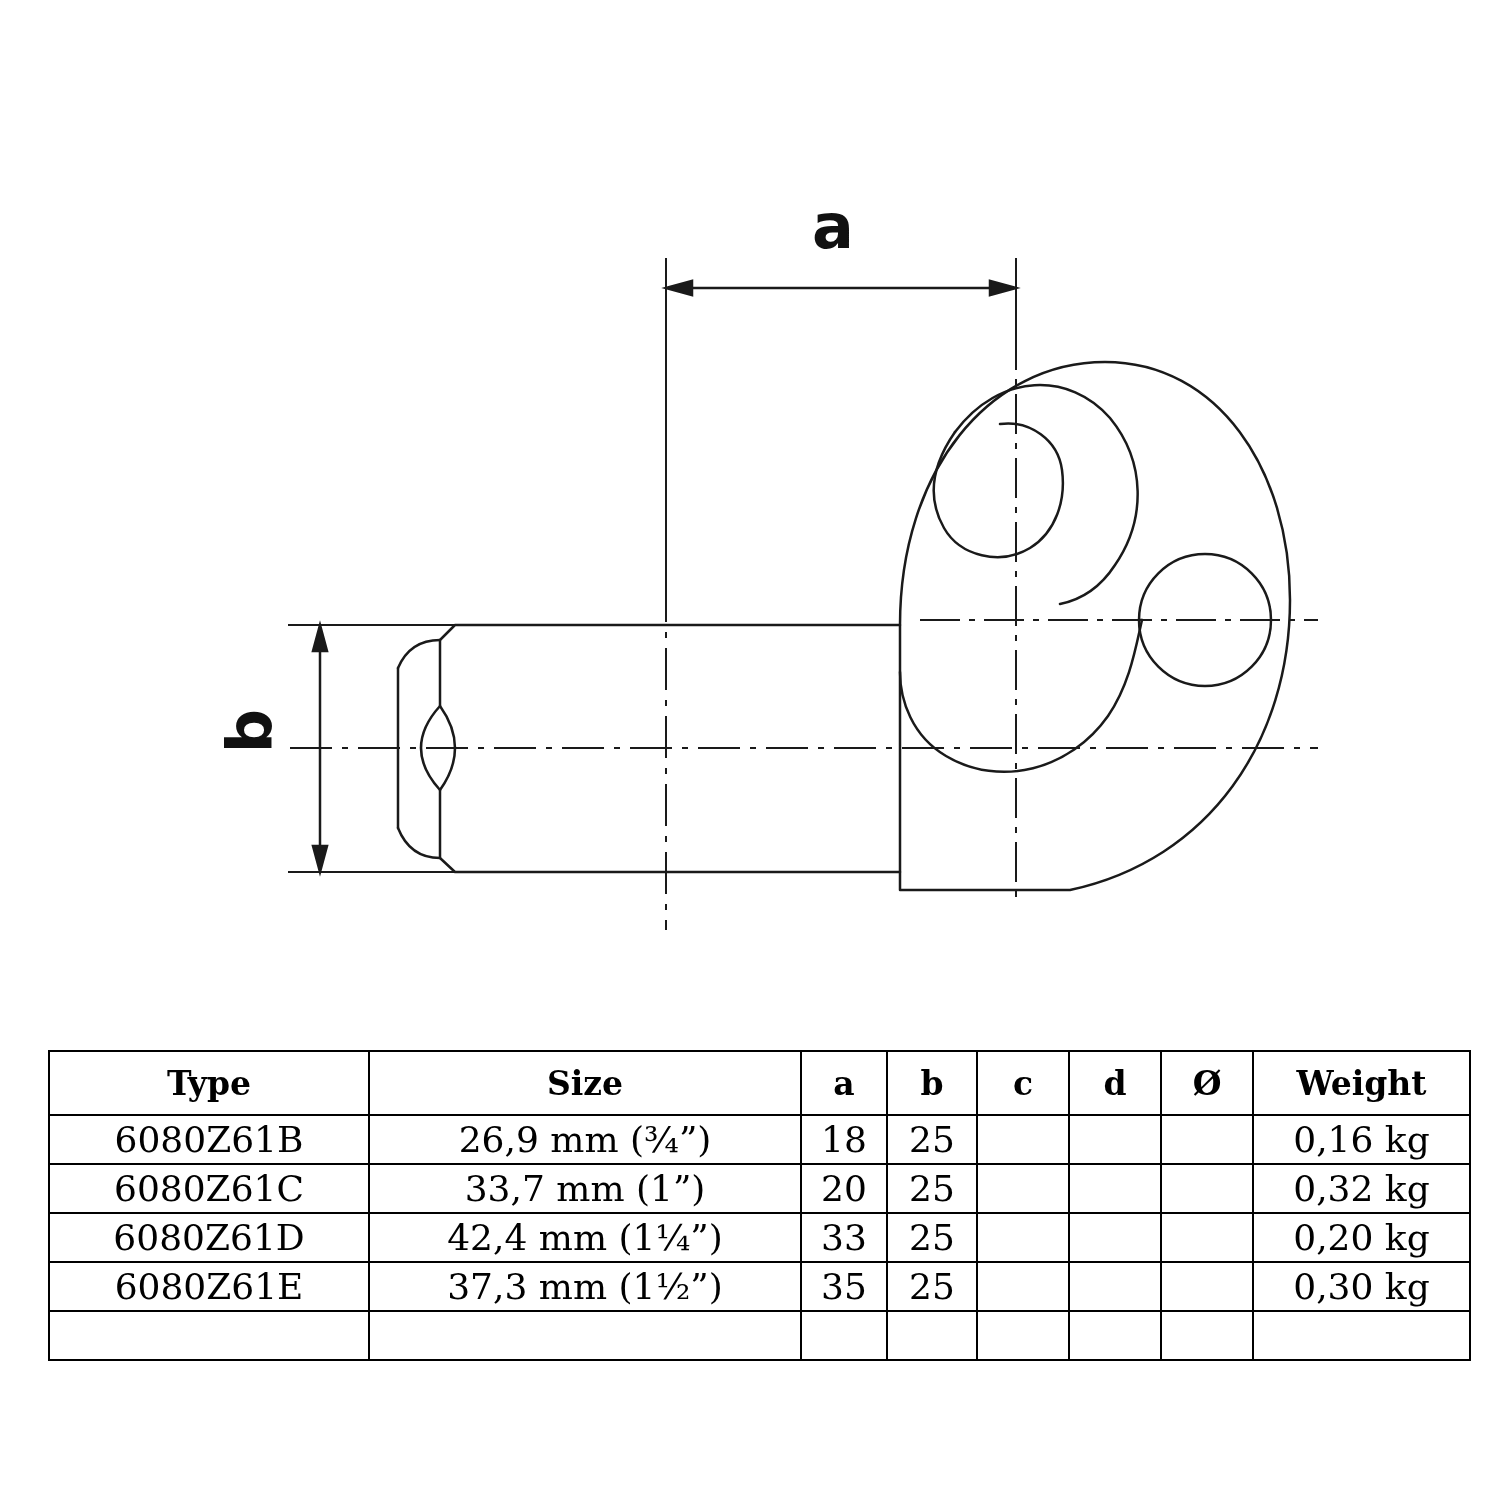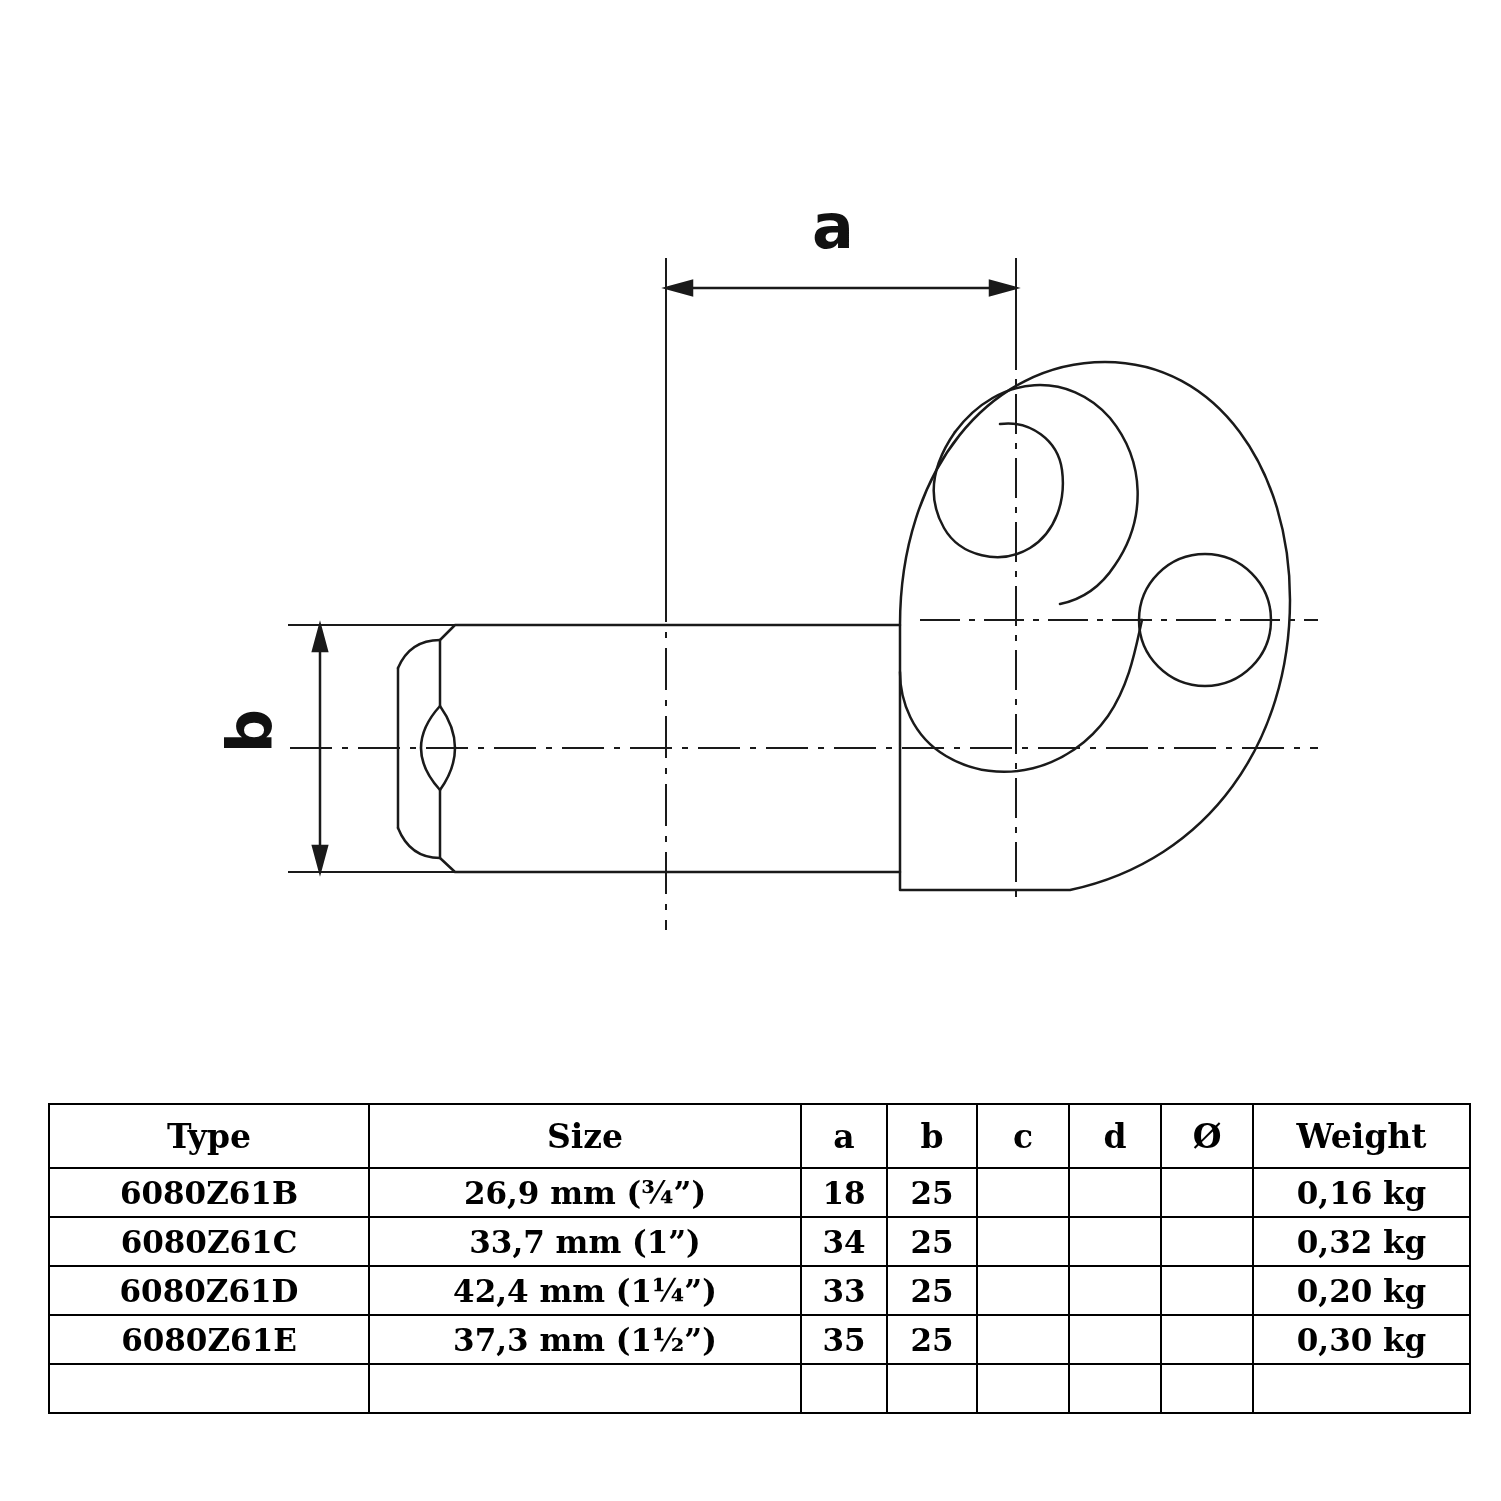--- a/index.html
+++ b/index.html
@@ -38,33 +38,33 @@
     left: 228px;
     top: 700px;
     font-size: 62px;
     transform: rotate(-90deg);
     transform-origin: 50% 50%;
   }
   
   #spec-table {
     position: absolute;
     left: 48px;
-    top: 1103px;
+    top: 1050px;
     width: 1405px;
     border-collapse: collapse;
     table-layout: fixed;
     border-radius: 19px;
   }
   #spec-table td, #spec-table th {
     border: 2px solid #000000;
     padding: 0;
-    font-size: 31px;
+    font-size: 36px;
     color: #000000;
     font-family: "DejaVu Serif", serif;
-    font-weight: bold;
+    font-weight: normal;
     text-align: center;
     height: 47px;
     vertical-align: middle;
   }
   #spec-table thead th {
     font-weight: 700;
     font-size: 33px;
     height: 62px;
   }
   .col-type   { width: 318px; }
@@ -189,21 +189,21 @@
         <td>18</td>
         <td>25</td>
         <td class="cell-blank"></td>
         <td class="cell-blank"></td>
         <td class="cell-blank"></td>
         <td>0,16 kg</td>
       </tr>
       <tr class="row-body">
         <td>6080Z61C</td>
         <td>33,7 mm (1”)</td>
-        <td>34</td>
+        <td>20</td>
         <td>25</td>
         <td class="cell-blank"></td>
         <td class="cell-blank"></td>
         <td class="cell-blank"></td>
         <td>0,32 kg</td>
       </tr>
       <tr class="row-body">
         <td>6080Z61D</td>
         <td>42,4 mm (1¼”)</td>
         <td>33</td>

